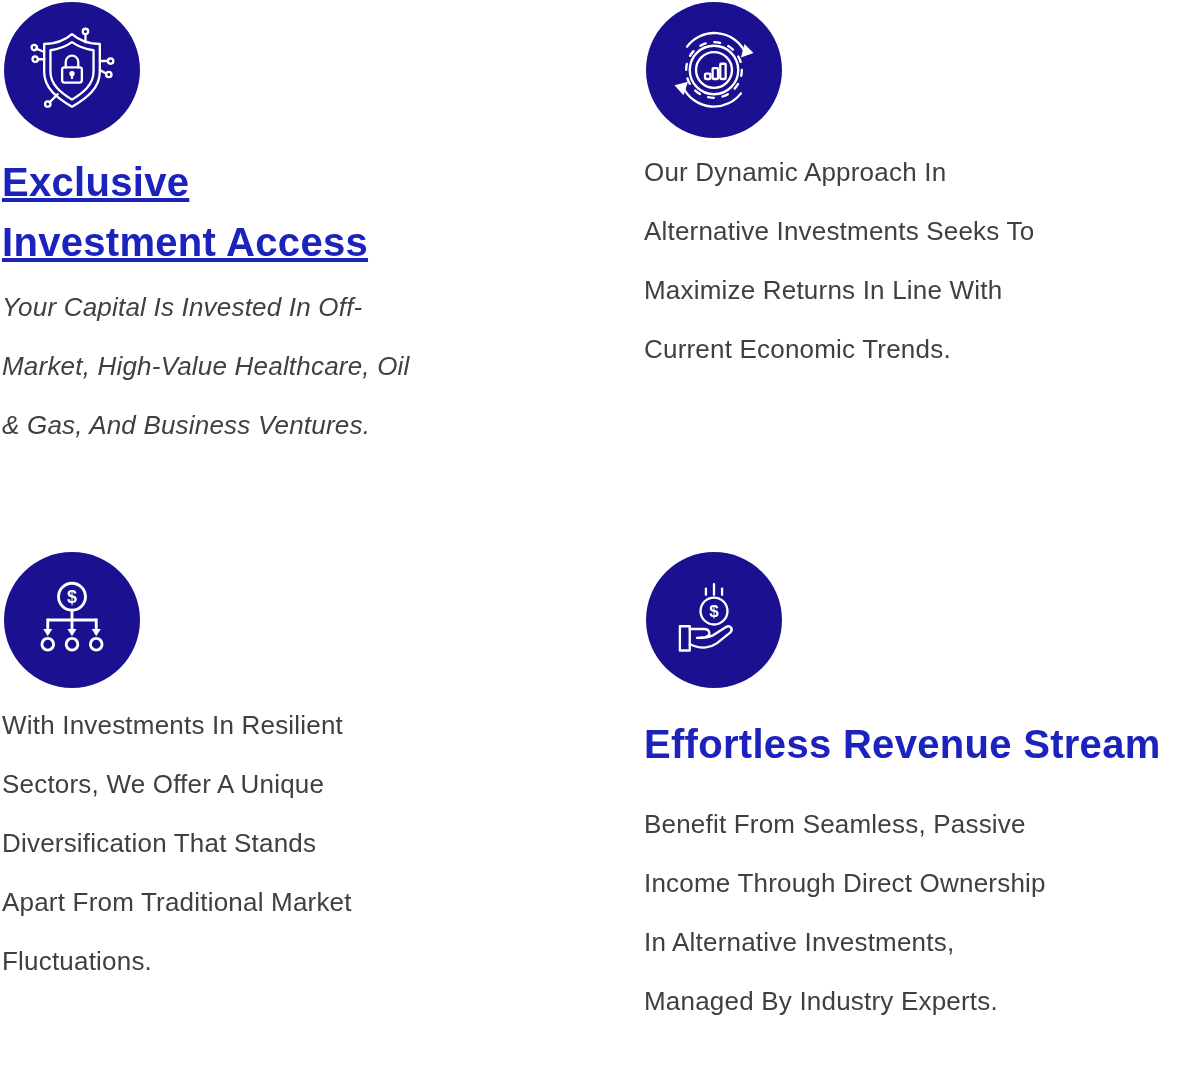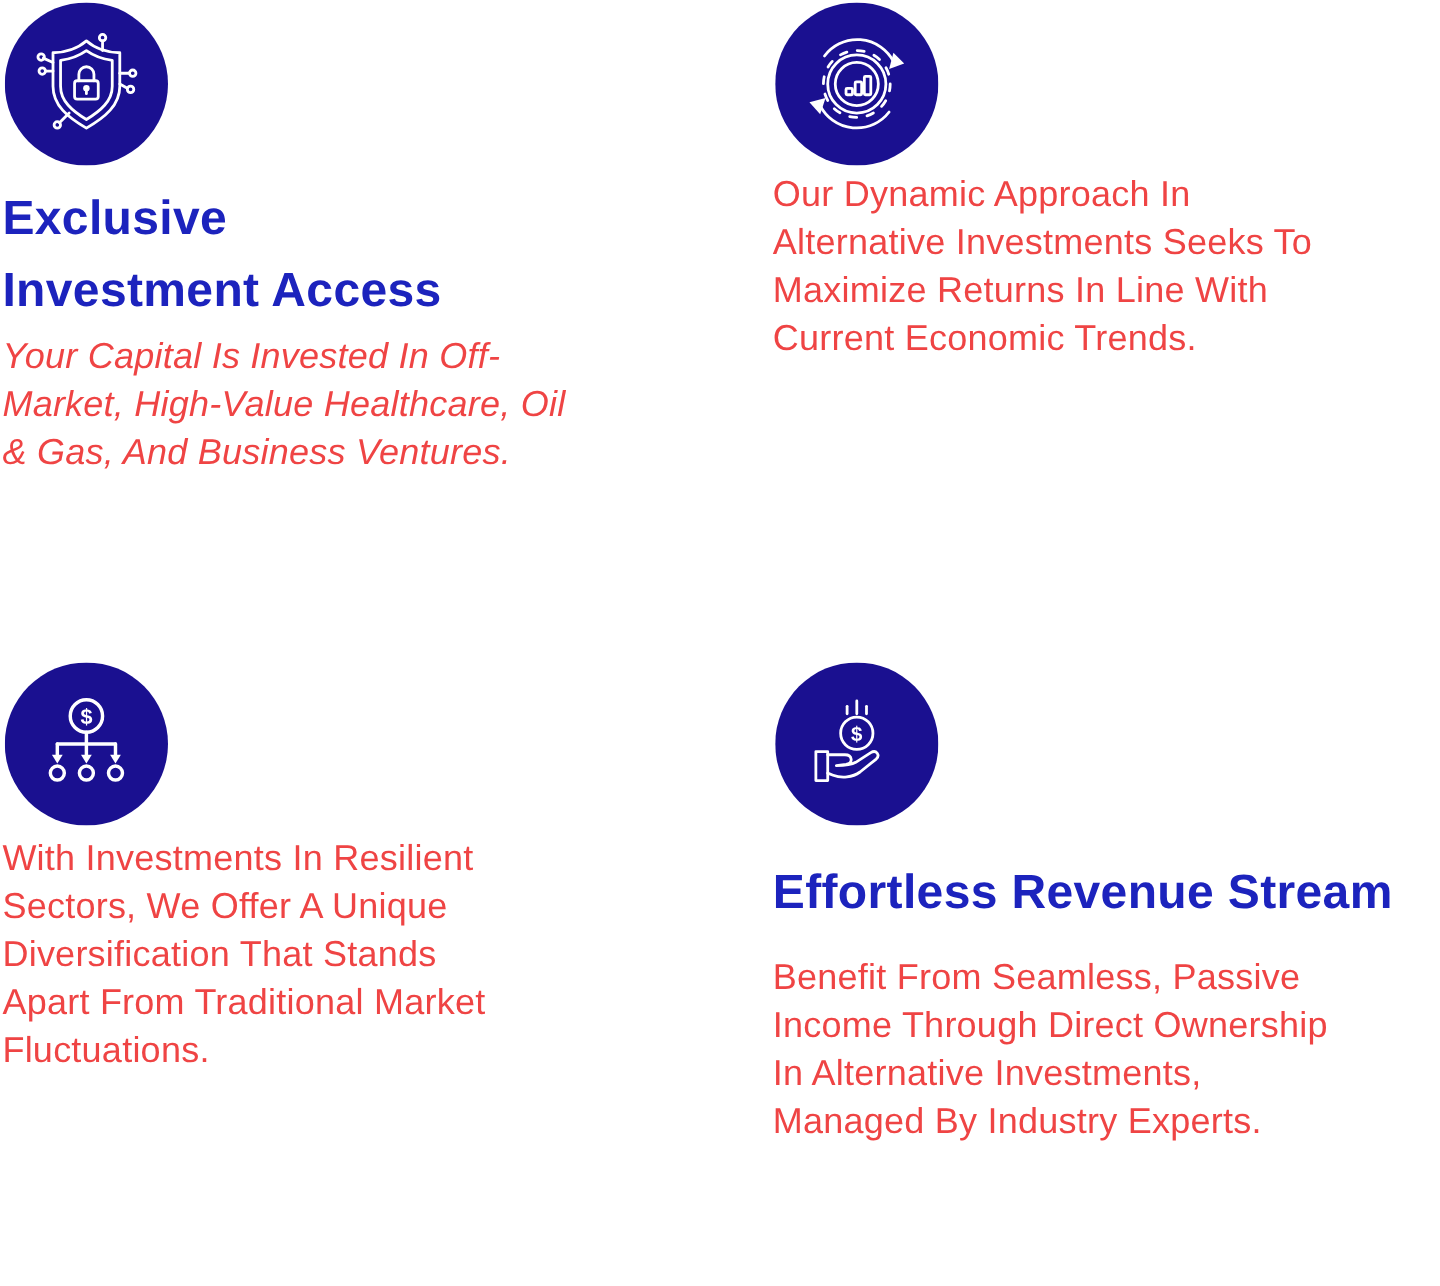--- a/index.html
+++ b/index.html
@@ -29,28 +29,28 @@
     margin: 0;
     font-size: 40px;
     line-height: 60px;
     font-weight: 700;
     letter-spacing: 0.3px;
     color: #1c23bd;
     white-space: pre-line;
   }
   .card p {
     margin: 0;
-    font-size: 30px;
-    line-height: 40px;
+    font-size: 26px;
+    line-height: 59px;
     font-weight: 400;
     letter-spacing: 0.2px;
-    color: #ef4444;
+    color: #404040;
     white-space: pre-line;
   }
-  .c1 h2 { margin-top: 14px; }
+  .c1 h2 { margin-top: 14px; text-decoration: underline; }
   .c1 p  { margin-top: 6px; font-style: italic;  }
   .c2 h2 { margin-top: 28px; }
   .c2 p  { margin-top: 5px;  }
   .c3 h2 { margin-top: 16px; }
   .c3 p  { margin-top: 8px;  }
   .c4 h2 { margin-top: 26px; }
   .c4 p  { margin-top: 21px;  }
   .glyph { stroke: #ffffff; stroke-width: 2.6; fill: none; stroke-linecap: round; stroke-linejoin: round; }
   .glyph-thick { stroke: #ffffff; stroke-width: 3.2; fill: none; stroke-linecap: round; stroke-linejoin: round; }
   .glyph-fill { fill: #ffffff; stroke: none; }

